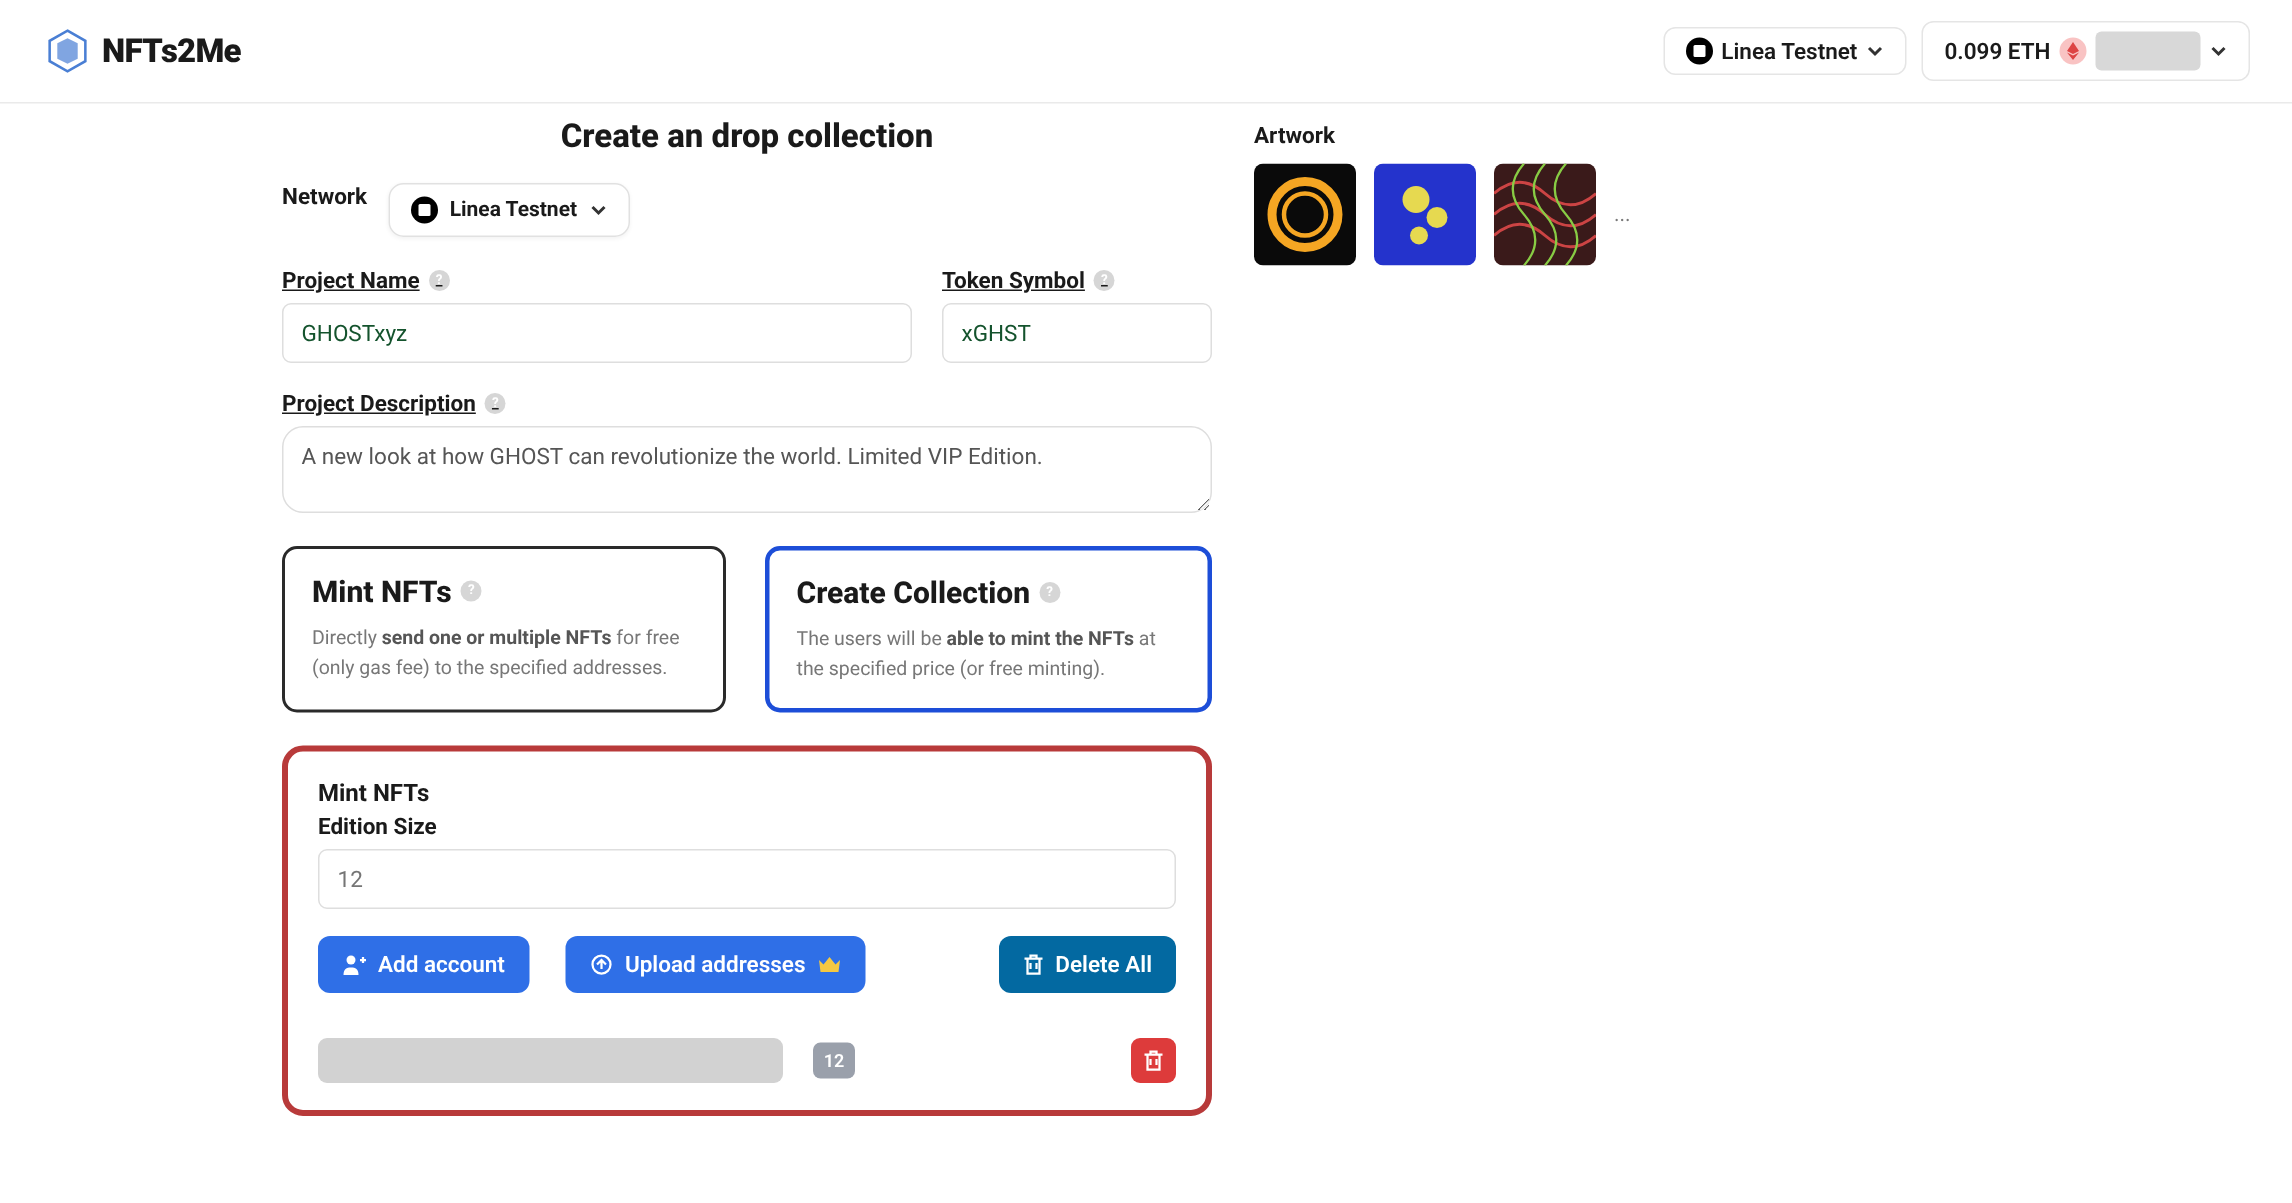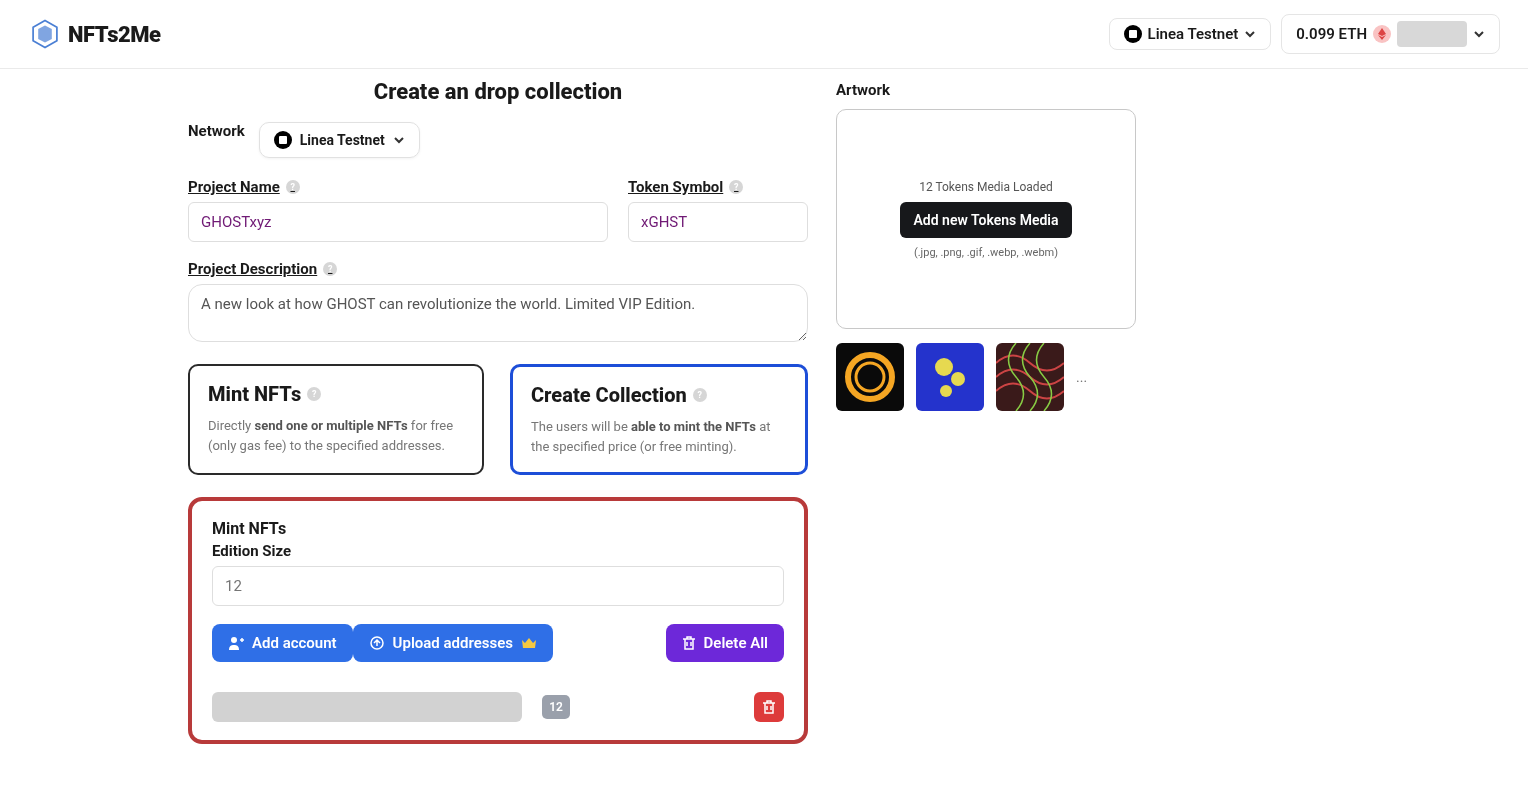--- a/index.html
+++ b/index.html
@@ -23,38 +23,38 @@
 .page-title { font-size: 22px; font-weight: 800; margin-bottom: 18px; margin-top: 10px; text-align: center; }
 .field-row { display: flex; align-items: flex-start; gap: 14px; margin-bottom: 20px; }
 .field-label { font-size: 15px; font-weight: 700; }
 .network-pill { display: inline-flex; align-items: center; gap: 8px; padding: 8px 14px; border: 1px solid #e1e1e1; border-radius: 10px; font-weight: 700; font-size: 14px; cursor: pointer; box-shadow: 0 1px 3px rgba(0,0,0,0.05); }
 
 .form-row { display: flex; gap: 20px; margin-bottom: 18px; }
 .form-group { flex: 1; display: flex; flex-direction: column; gap: 6px; }
 .form-group.small { flex: 0 0 180px; }
 .label-row { display: flex; align-items: center; gap: 6px; text-decoration: underline; }
 .help-icon { width: 14px; height: 14px; border-radius: 50%; background: #d6d6d6; display: inline-flex; align-items: center; justify-content: center; color: #fff; font-size: 9px; font-weight: 700; }
-.input { width: 100%; padding: 10px 12px; border: 1px solid #dedede; border-radius: 6px; font-size: 15px; color: #701a75; }
+.input { width: 100%; padding: 10px 12px; border: 1px solid #dedede; border-radius: 6px; font-size: 15px; color: #14532d; }
 .textarea { width: 100%; padding: 10px 12px; border: 1px solid #dedede; border-radius: 14px; font-size: 15px; color: #555; min-height: 58px; resize: both; }
 
 .option-cards { display: flex; gap: 26px; margin-bottom: 22px; }
 .option-card { flex: 1; border: 3px solid #1d4ed8; border-radius: 10px; padding: 16px 18px; }
 .option-card.selected { border: 2px solid #2a2a2a; }
 .option-title { display: flex; align-items: center; gap: 6px; font-size: 20px; font-weight: 800; margin-bottom: 10px; }
 .option-desc { font-size: 13px; color: #777; line-height: 1.5; }
 .option-desc strong { color: #555; font-weight: 700; }
 
 .mint-section { border: 4px solid #b83a3a; border-radius: 14px; padding: 18px 20px; }
 .mint-title { font-weight: 700; font-size: 16px; margin-bottom: 4px; }
 .mint-desc { font-size: 15px; color: #444; margin-bottom: 14px; }
 .mint-desc a { color: #3b7de5; text-decoration: none; }
-.btn-row { display: flex; gap: 0; margin-bottom: 30px; }
+.btn-row { display: flex; gap: 24px; margin-bottom: 30px; }
 .btn { display: inline-flex; align-items: center; gap: 8px; padding: 10px 16px; border-radius: 8px; font-weight: 600; font-size: 15px; border: none; cursor: pointer; color: #fff; }
 .btn-primary { background: #2f6fe7; }
-.btn-danger { background: #6d28d9; }
+.btn-danger { background: #0369a1; }
 .btn-row .spacer { flex: 1; }
 
 .addr-row { display: flex; align-items: center; gap: 20px; }
 .addr-input { flex: 0 0 310px; height: 30px; background: #d2d2d2; border-radius: 6px; border: none; }
 .count-pill { width: 28px; height: 24px; background: #9aa0ab; border-radius: 5px; display: flex; align-items: center; justify-content: center; font-size: 12px; color: #fff; font-weight: 600; }
 .trash-btn { margin-left: auto; width: 30px; height: 30px; background: #dd3b3b; border-radius: 6px; display: flex; align-items: center; justify-content: center; cursor: pointer; }
 
 .artwork-label { font-weight: 700; font-size: 15px; margin-bottom: 10px; margin-top: 12px; }
 .dropzone { border: 1px solid #c8c8c8; border-radius: 10px; height: 220px; display: flex; flex-direction: column; align-items: center; justify-content: center; gap: 8px; margin-bottom: 14px; }
 .dropzone-status { font-size: 12px; color: #555; }
@@ -213,25 +213,20 @@
           <svg width="14" height="16" viewBox="0 0 14 16" fill="none" stroke="#fff" stroke-width="1.5">
               <path d="M1,4 L13,4 M3,4 L3,14 L11,14 L11,4 M5,7 L5,11 M9,7 L9,11 M5,4 L5,2 L9,2 L9,4"></path>
             </svg>
         </div>
       </div>
     </div>
   </div>
 
   <div class="right">
     <div class="artwork-label">Artwork</div>
-    <div class="dropzone">
-      <span class="dropzone-status">12 Tokens Media Loaded</span>
-      <button class="btn-dark">Add new Tokens Media</button>
-      <span class="dropzone-hint">(.jpg, .png, .gif, .webp, .webm)</span>
-    </div>
 
     <div class="thumbs">
       <svg class="thumb" viewBox="0 0 68 68">
           <rect width="68" height="68" fill="#0a0a0a"></rect>
           <circle cx="34" cy="34" r="22" fill="none" stroke="#f5a623" stroke-width="6"></circle>
           <circle cx="34" cy="34" r="14" fill="none" stroke="#f5a623" stroke-width="3"></circle>
         </svg>
       <svg class="thumb" viewBox="0 0 68 68">
           <rect width="68" height="68" fill="#2433cc"></rect>
           <circle cx="28" cy="24" r="9" fill="#e6d950"></circle>

